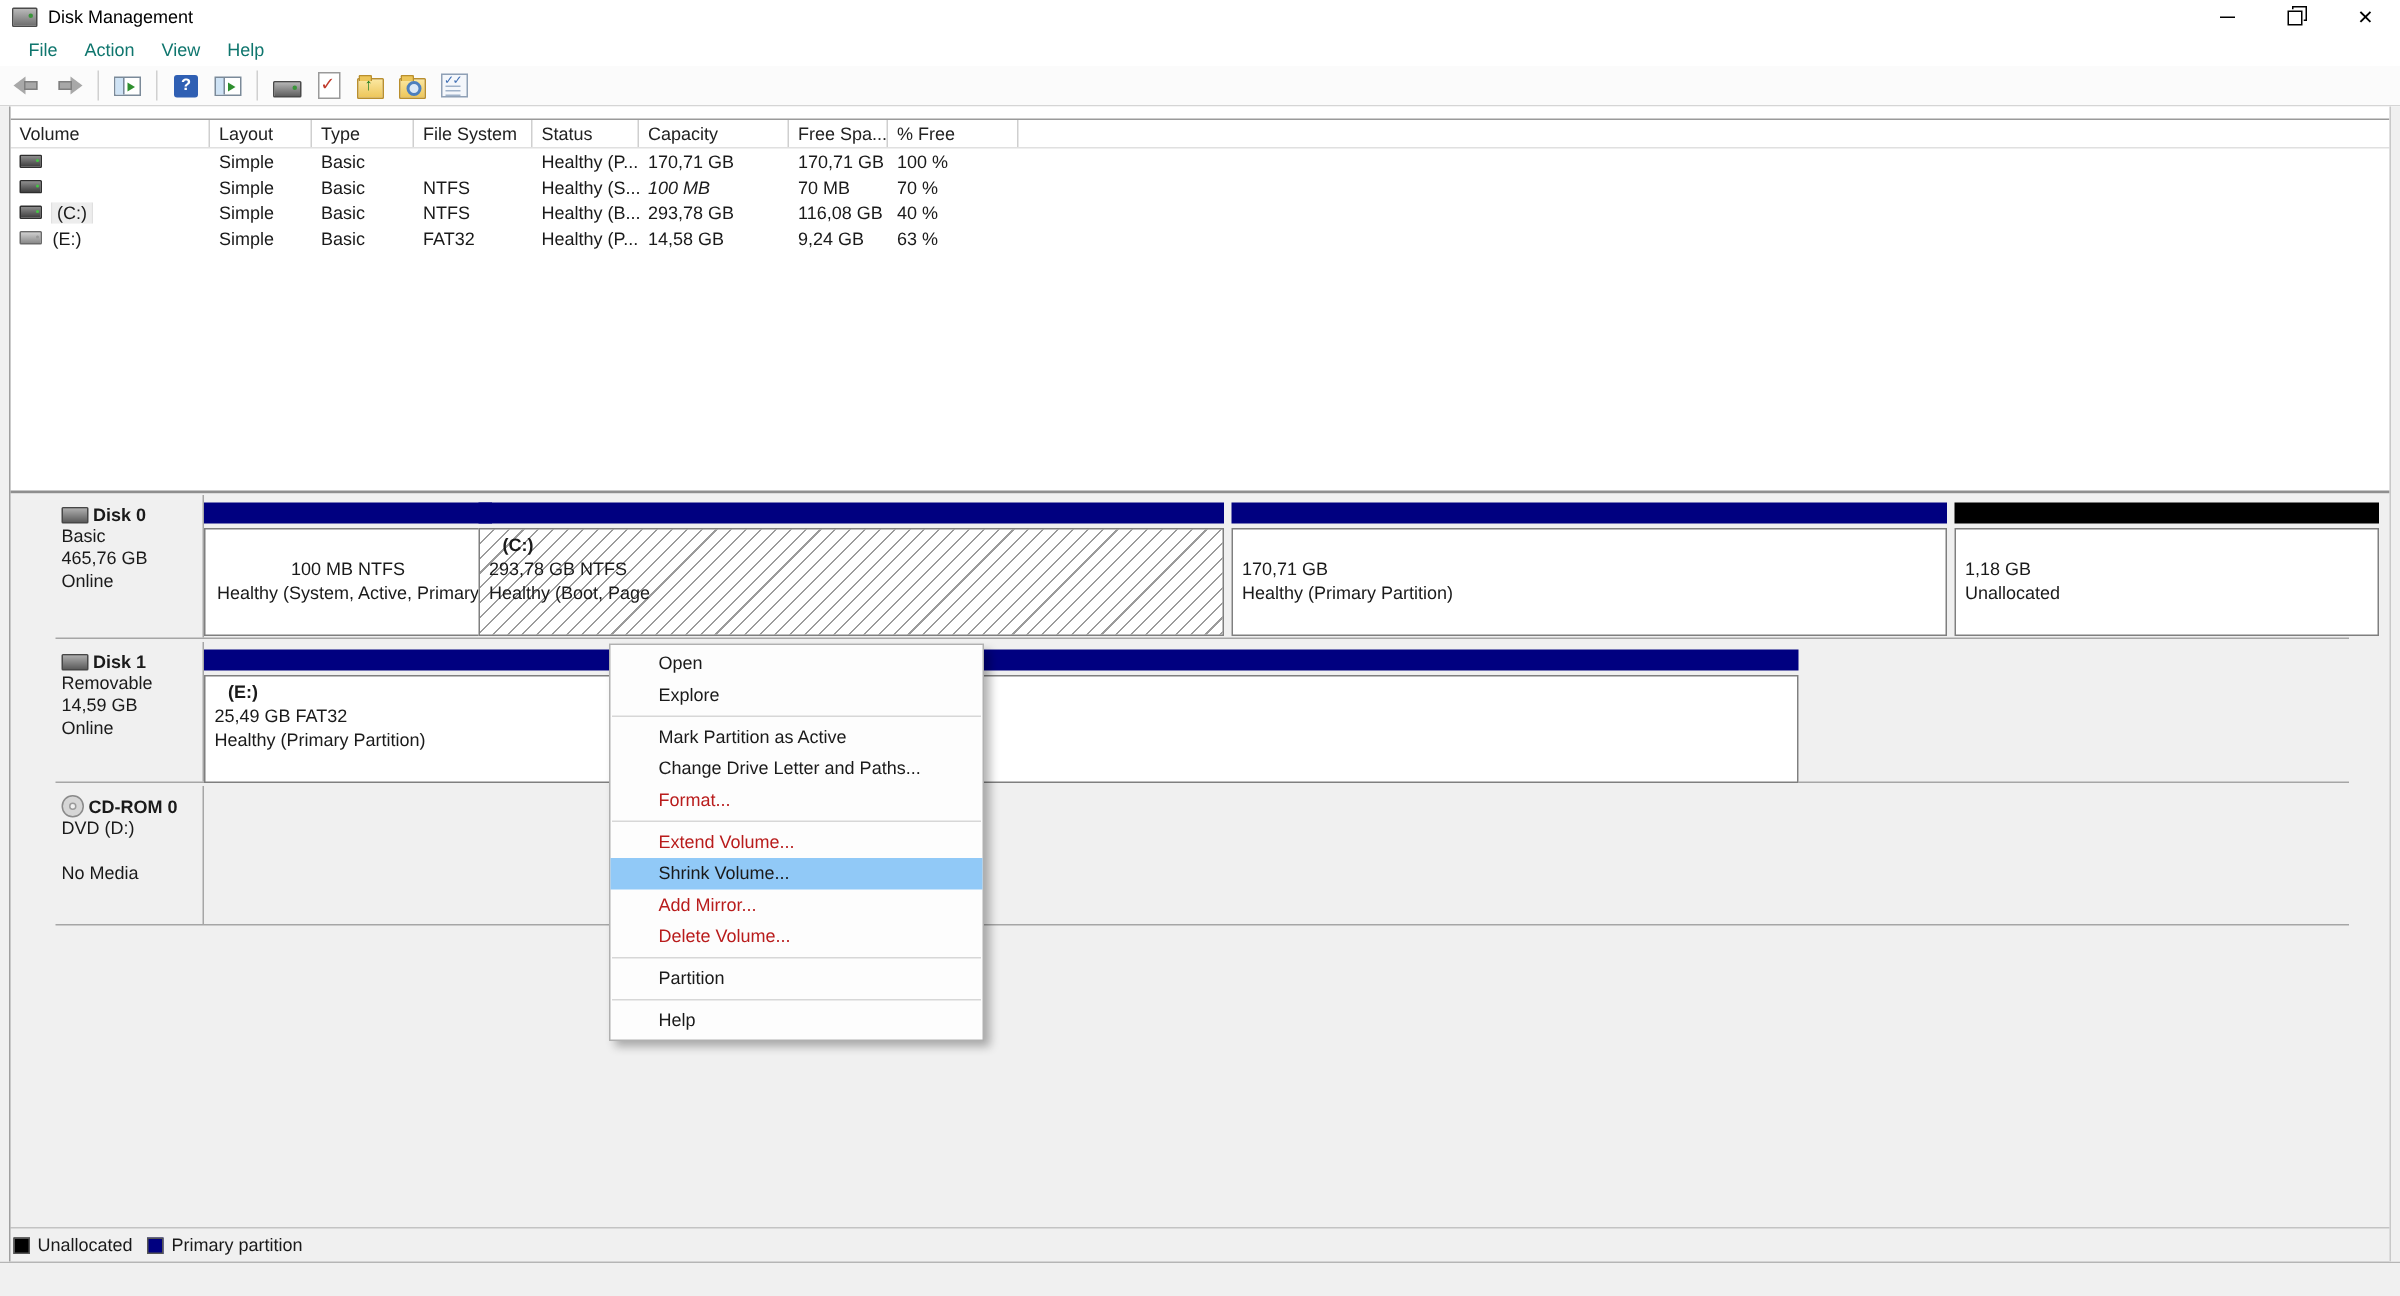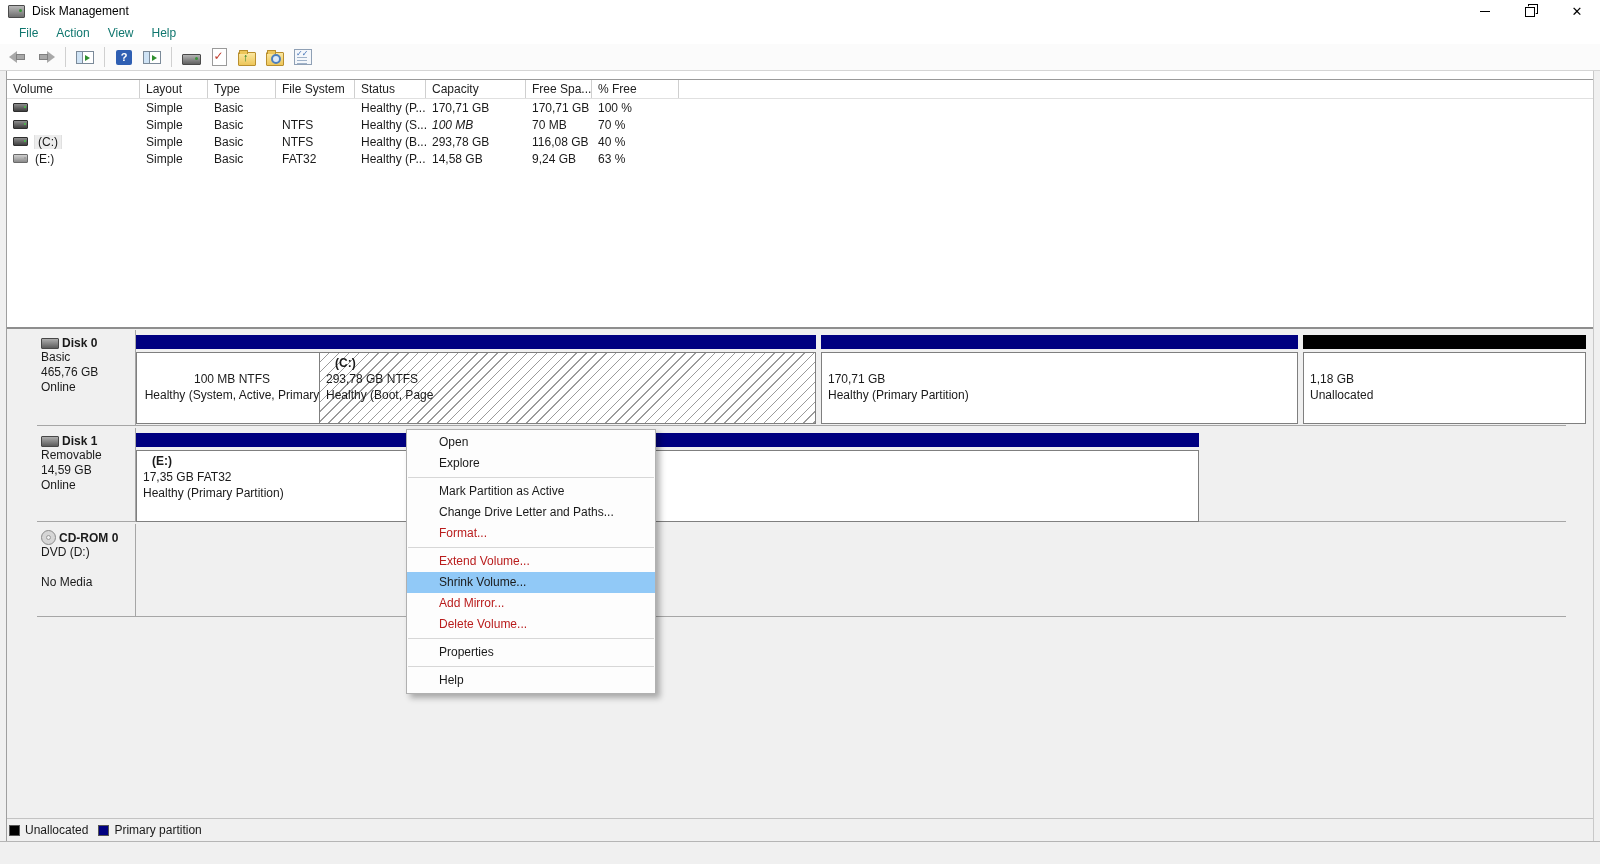--- a/index.html
+++ b/index.html
@@ -289,21 +289,21 @@
           </div>
           <div class="disk-line">Removable</div>
           <div class="disk-line">14,59 GB</div>
           <div class="disk-line">Online</div>
         </div>
         <div class="part-area">
           <div class="partition" style="left: 0px; width: 1063px;">
             <div class="pbar" style="background: rgb(0, 0, 128);"></div>
             <div class="pbody">
               <div class="pline pletter">(E:)</div>
-              <div class="pline">17,35 GB FAT32</div>
+              <div class="pline">25,49 GB FAT32</div>
               <div class="pline">Healthy (Primary Partition)</div>
             </div>
           </div>
         </div>
       </div>
       <div class="disk-row" style="height: 92px;">
         <div class="disk-label">
           <div class="disk-name">
             <div class="icon-cd"></div>
             <span>CD-ROM 0</span>
@@ -323,21 +323,21 @@
     <div class="cm-sep"></div>
     <div class="cm-item">Mark Partition as Active</div>
     <div class="cm-item">Change Drive Letter and Paths...</div>
     <div class="cm-item disabled">Format...</div>
     <div class="cm-sep"></div>
     <div class="cm-item disabled">Extend Volume...</div>
     <div class="cm-item highlighted">Shrink Volume...</div>
     <div class="cm-item disabled">Add Mirror...</div>
     <div class="cm-item disabled">Delete Volume...</div>
     <div class="cm-sep"></div>
-    <div class="cm-item">Properties</div>
+    <div class="cm-item">Partition</div>
     <div class="cm-sep"></div>
     <div class="cm-item">Help</div>
   </div>
 
 <div class="legend-bar" id="legend-bar">
     <div class="legend-item">
       <div class="legend-swatch" style="background: rgb(0, 0, 0);"></div>
       <span>Unallocated</span>
     </div>
     <div class="legend-item">

